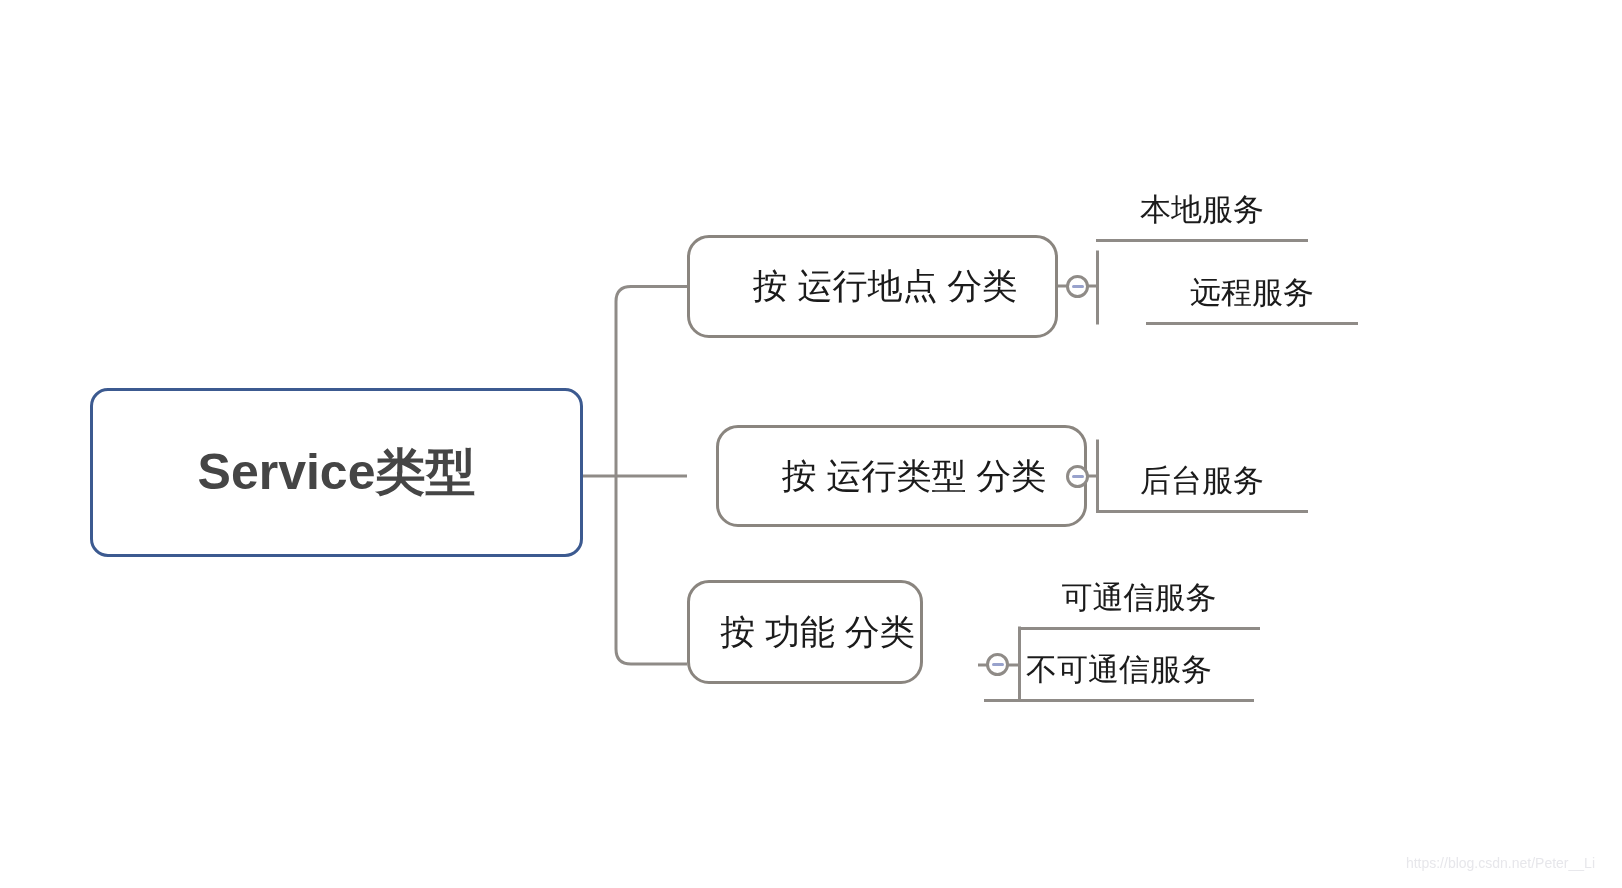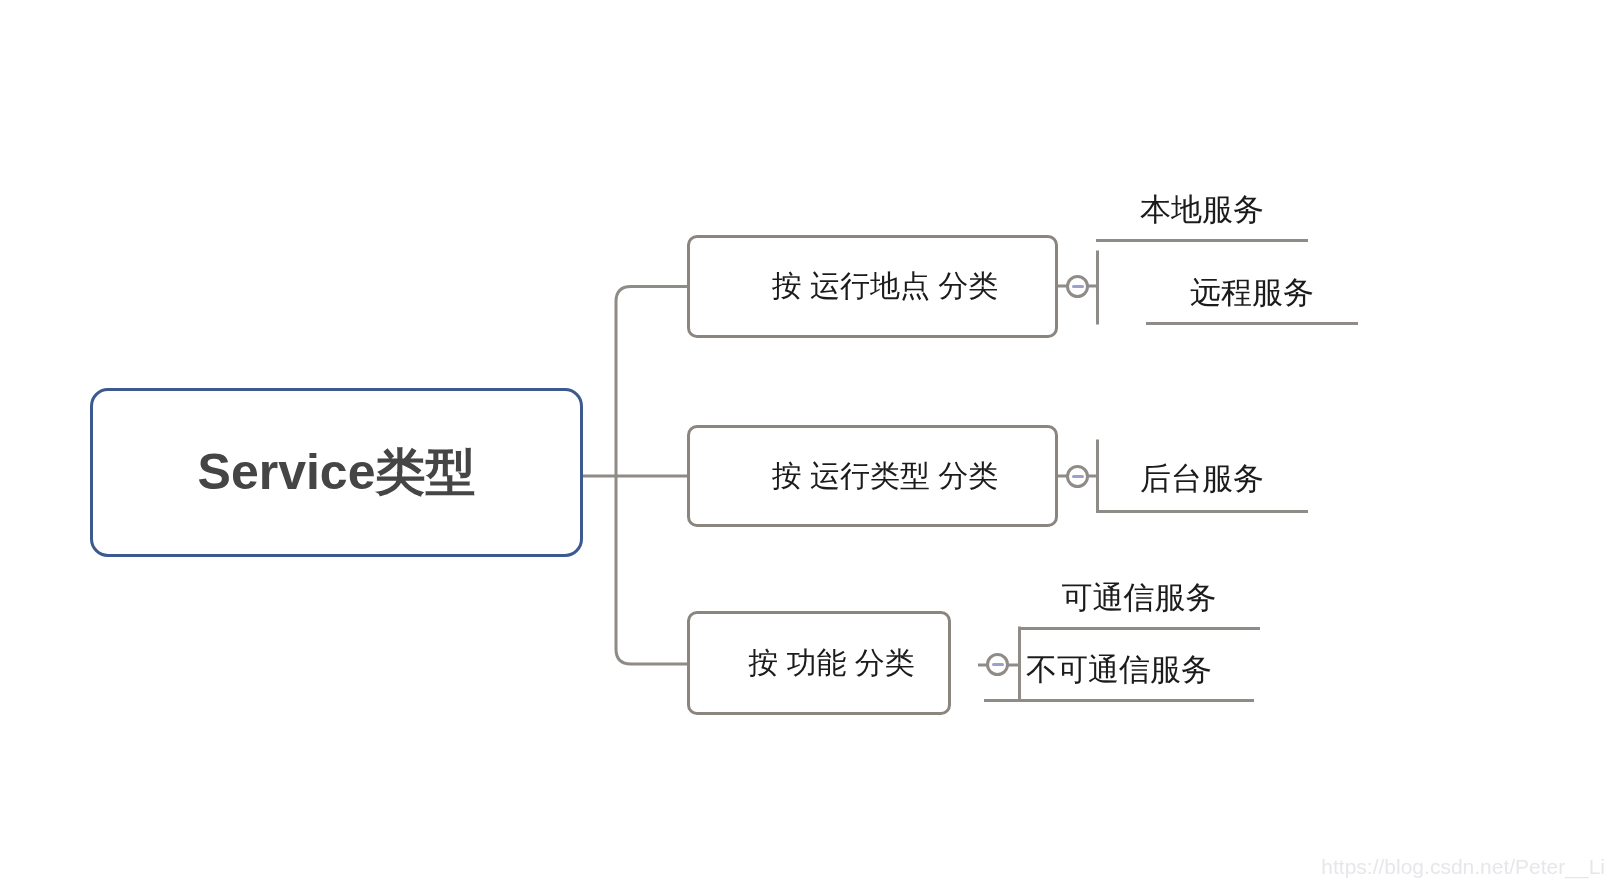--- a/index.html
+++ b/index.html
@@ -30,44 +30,44 @@
   .root{
     left:90px;top:388px;width:493px;height:169px;
     border:3px solid var(--root-border);
     border-radius:18px;
     font-size:50px;
     font-weight:bold;
     color:var(--root-text);
   }
   .branch{
     border:3px solid var(--branch-border);
-    border-radius:10px;
-    font-size:30px;
+    border-radius:22px;
+    font-size:35px;
     color:var(--branch-text);
     padding-left:25px;
   }
   .b1{left:687px;top:235px;width:371px;height:103px;}
-  .b2{left:687px;top:425px;width:371px;height:102px;}
-  .b3{left:687px;top:611px;width:264px;height:104px;}
+  .b2{left:716px;top:425px;width:371px;height:102px;}
+  .b3{left:687px;top:580px;width:236px;height:104px;}
   .leaf{
     position:absolute;
     z-index:2;
     box-sizing:border-box;
     border-bottom:3px solid var(--line);
     font-size:31px;
     color:var(--branch-text);
     text-align:center;
     line-height:40px;
     height:52px;
     background:transparent;
   }
   .l1a{left:1096px;top:190px;width:212px;}
   .l1b{left:1146px;top:273px;width:212px;}
   .l2a{left:1096px;top:391px;width:212px;}
-  .l2b{left:1096px;top:461px;width:212px;font-family:Liberation Mono, monospace;}
+  .l2b{left:1096px;top:461px;width:212px;}
   .l3a{left:1018px;top:578px;width:242px;}
   .l3b{left:984px;top:650px;width:270px;}
   .minus{
     position:absolute;
     z-index:3;
     box-sizing:border-box;
     width:23px;height:23px;
     border:3px solid var(--line);
     border-radius:50%;
     background:#ffffff;
@@ -80,22 +80,22 @@
     width:12px;height:3px;
     border-radius:2px;
     background:var(--minus);
   }
   .m1{left:1066px;top:275px;}
   .m2{left:1066px;top:465px;}
   .m3{left:986px;top:653px;}
   .watermark{
     position:absolute;
     z-index:2;
-    right:17px;top:855px;
-    font-size:21px;
+    right:27px;top:855px;
+    font-size:14px;
     color:var(--watermark);
     text-align:right;
   }
 </style>
 </head>
 <body>
 
 <div class="canvas">
 
   <svg class="links" width="1622" height="888">

